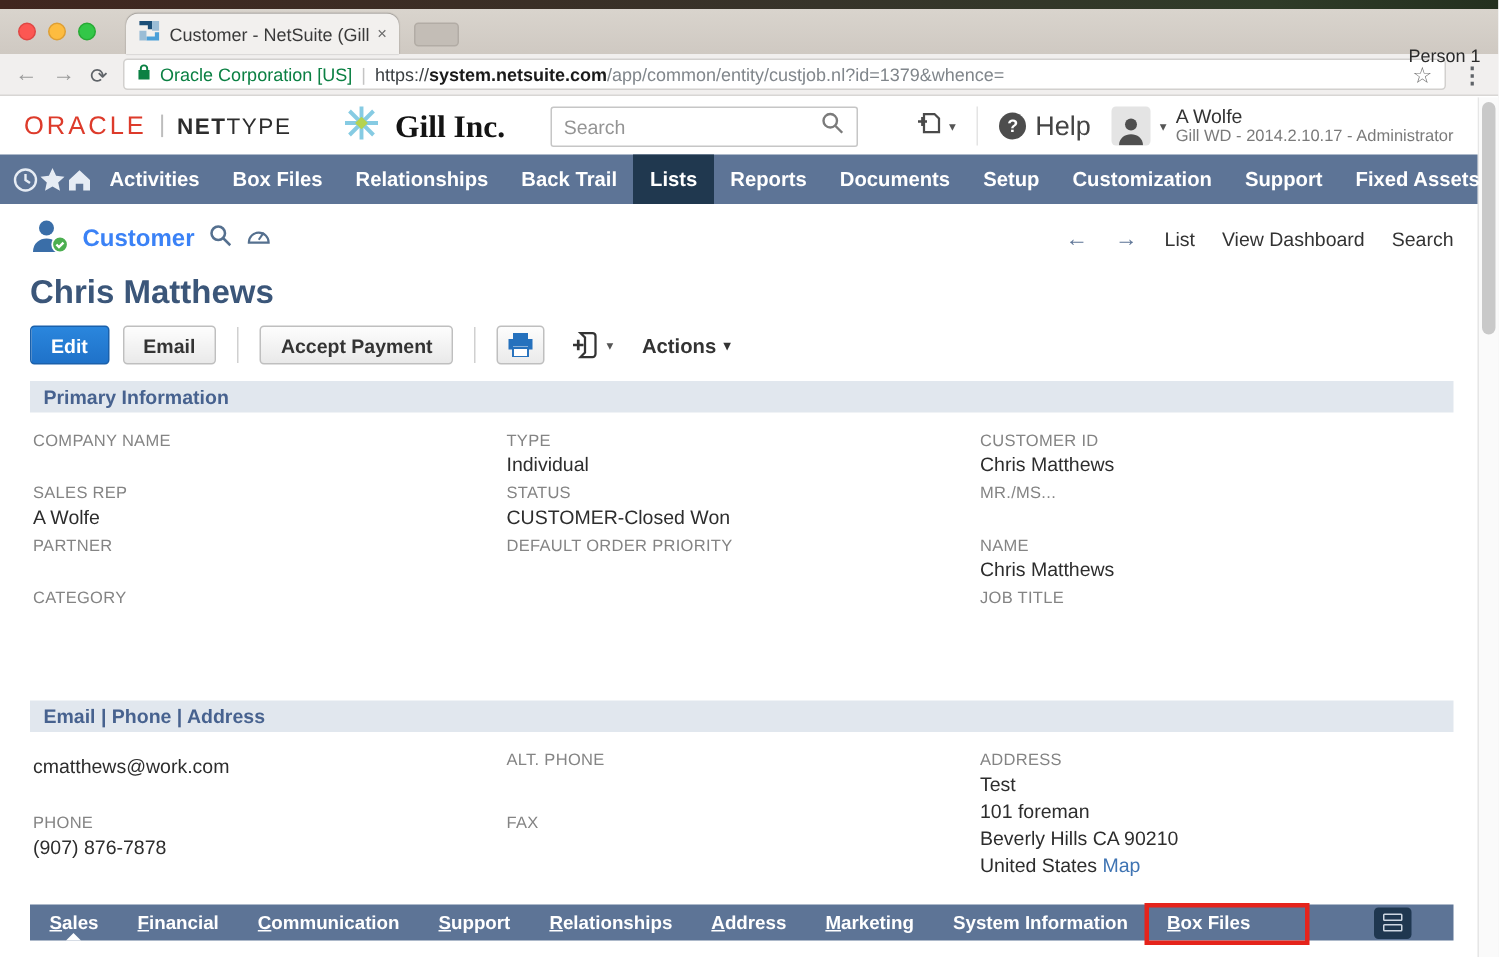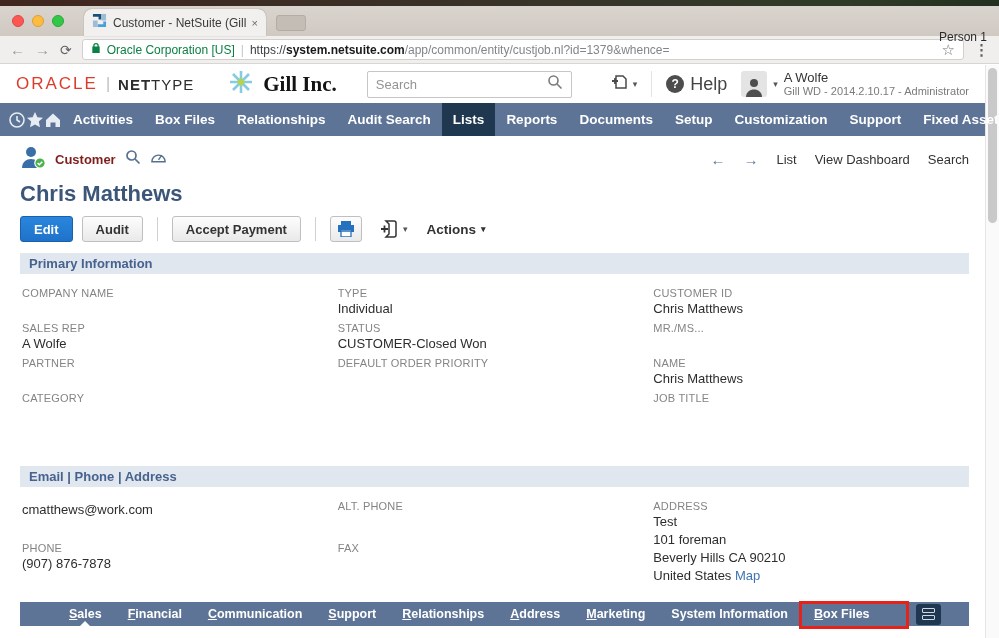--- a/index.html
+++ b/index.html
@@ -63,21 +63,21 @@
 
   
   .nsnav { height:33px; background:#5d7496; display:flex; align-items:center; padding-left:8px; }
   .nav-ico { width:44px; display:flex; justify-content:center; align-items:center; }
   .nav-item { padding:0 11px; font-size:13.5px; font-weight:700; color:#fff; line-height:33px; white-space:nowrap; }
   .nav-item.active { background:#20384f; }
 
   
   .page { padding:8px 16px 0 20px; }
   .headrow { display:flex; align-items:center; gap:9px; }
-  .rec-type { font-size:13px; font-weight:700; color:#7f1d1d; }
+  .rec-type { font-size:16px; font-weight:700; color:#3b82f6; }
   .headrow-right { margin-left:auto; display:flex; align-items:center; gap:18px; font-size:13px; color:#333; }
   .head-arrow { color:#5d7496; font-weight:700; font-size:15px; }
   .head-link { color:#333; }
   .rec-name { font-size:22px; font-weight:800; color:#3b5679; margin:7px 0 9px; }
   .btnrow { display:flex; align-items:center; gap:9px; margin-bottom:11px; }
   .btn { height:26px; padding:0 13px; border-radius:3px; font-size:13px; font-weight:700; display:flex; align-items:center; }
   .btn-primary { background:linear-gradient(#2a86dd,#1f72c9); border:1px solid #1a60ab; color:#fff; }
   .btn-plain { background:linear-gradient(#fdfdfd,#e9e9e9); border:1px solid #bfbfbf; color:#333; }
   .btn-div { width:1px; height:24px; background:#d0d0d0; margin:0 5px; }
   .icon-btn { width:32px; height:26px; background:linear-gradient(#fdfdfd,#eaeaea); border:1px solid #bfbfbf; border-radius:3px; display:flex; align-items:center; justify-content:center; }
@@ -90,21 +90,21 @@
   .field { min-height:35px; padding-right:24px; }
   .flabel { font-size:11px; color:#848484; letter-spacing:.2px; }
   .fvalue { font-size:13px; color:#2d2d2d; margin-top:2px; min-height:16px; line-height:15px; }
   .span2 { grid-row:span 2; }
   .link { color:#3f74b3; }
 
   
   .subtabs { height:24px; background:#5d7496; display:flex; align-items:center; margin-top:16px; position:relative; }
   .subtab { padding:0 13px; color:#fff; font-size:12.5px; font-weight:600; line-height:24px; position:relative; white-space:nowrap; display:inline-block; }
   .subtab.ul::first-letter { text-decoration:underline; }
-  .subtab.active { font-weight:700;margin-left:36px; }
+  .subtab.active { font-weight:700; }
   .subtab.active::after { content:""; position:absolute; bottom:0; left:50%; margin-left:-5px; border-left:5px solid transparent; border-right:5px solid transparent; border-bottom:5px solid #fff; }
   .annot-red { position:absolute; top:-1px; left:-2px; right:-26px; bottom:-3px; border:3px solid #e5231b; pointer-events:none; }
   .view-toggle { margin-left:auto; margin-right:28px; width:25px; height:21px; background:#1f3750; border-radius:3px; display:flex; flex-direction:column; align-items:center; justify-content:center; gap:2px; }
   .vt-bar { width:13px; height:5px; border:1px solid #cfd8e3; border-radius:1px; }
 </style>
 </head>
 <body>
 
 <div class="screen">
 
@@ -222,21 +222,21 @@
             </svg>
         </span>
         <span class="nav-ico">
           <svg width="18" height="18" viewBox="0 0 18 18">
               <path d="M2 9l7-6.5L16 9v7h-4.5v-4.5h-5V16H2z" fill="#e6ecf4"></path>
             </svg>
         </span>
         <span class="nav-item">Activities</span>
         <span class="nav-item">Box Files</span>
         <span class="nav-item">Relationships</span>
-        <span class="nav-item">Audit Search</span>
+        <span class="nav-item">Back Trail</span>
         <span class="nav-item active">Lists</span>
         <span class="nav-item">Reports</span>
         <span class="nav-item">Documents</span>
         <span class="nav-item">Setup</span>
         <span class="nav-item">Customization</span>
         <span class="nav-item">Support</span>
         <span class="nav-item">Fixed Assets</span>
 
       </div>
 
@@ -270,21 +270,21 @@
             <span class="head-link">List</span>
             <span class="head-link">View Dashboard</span>
             <span class="head-link">Search</span>
           </div>
         </div>
 
         <div class="rec-name">Chris Matthews</div>
 
         <div class="btnrow">
           <span class="btn btn-primary">Edit</span>
-          <span class="btn btn-plain">Audit</span>
+          <span class="btn btn-plain">Email</span>
           <span class="btn-div"></span>
           <span class="btn btn-plain">Accept Payment</span>
           <span class="btn-div"></span>
           <span class="icon-btn">
             <svg width="18" height="16" viewBox="0 0 18 16">
                 <path d="M4 0h10v4H4z" fill="#2571bd"></path>
                 <path d="M1 4h16v7h-3v-2H4v2H1z" fill="#2571bd"></path>
                 <path d="M4 10h10v6H4z" fill="#fff" stroke="#2571bd" stroke-width="1.3"></path>
               </svg>
           </span>

